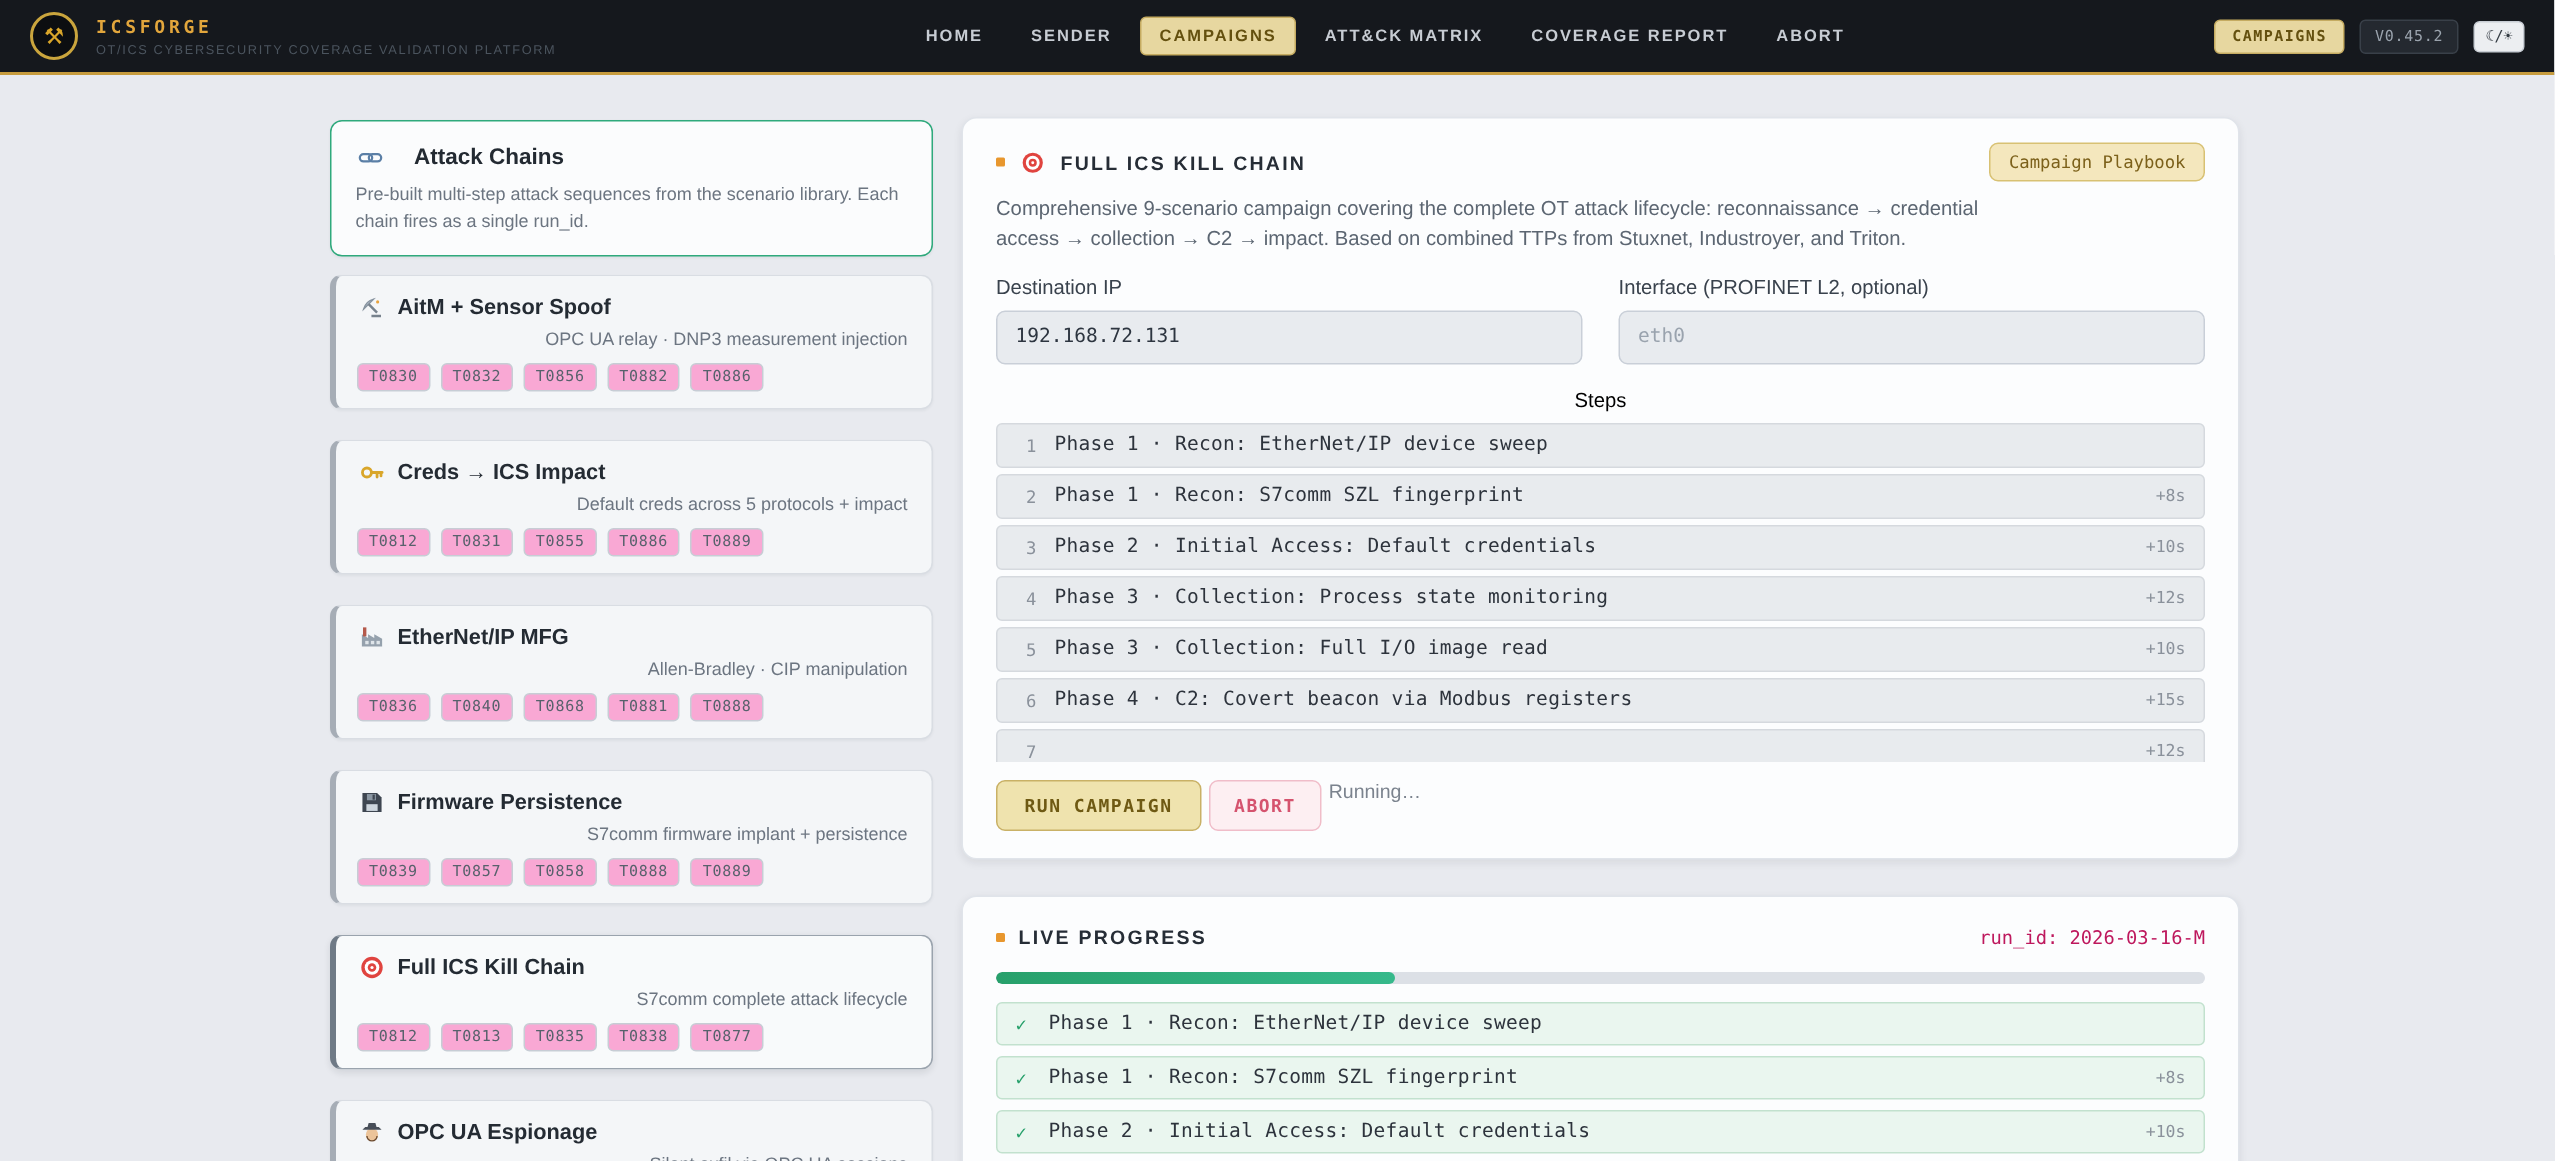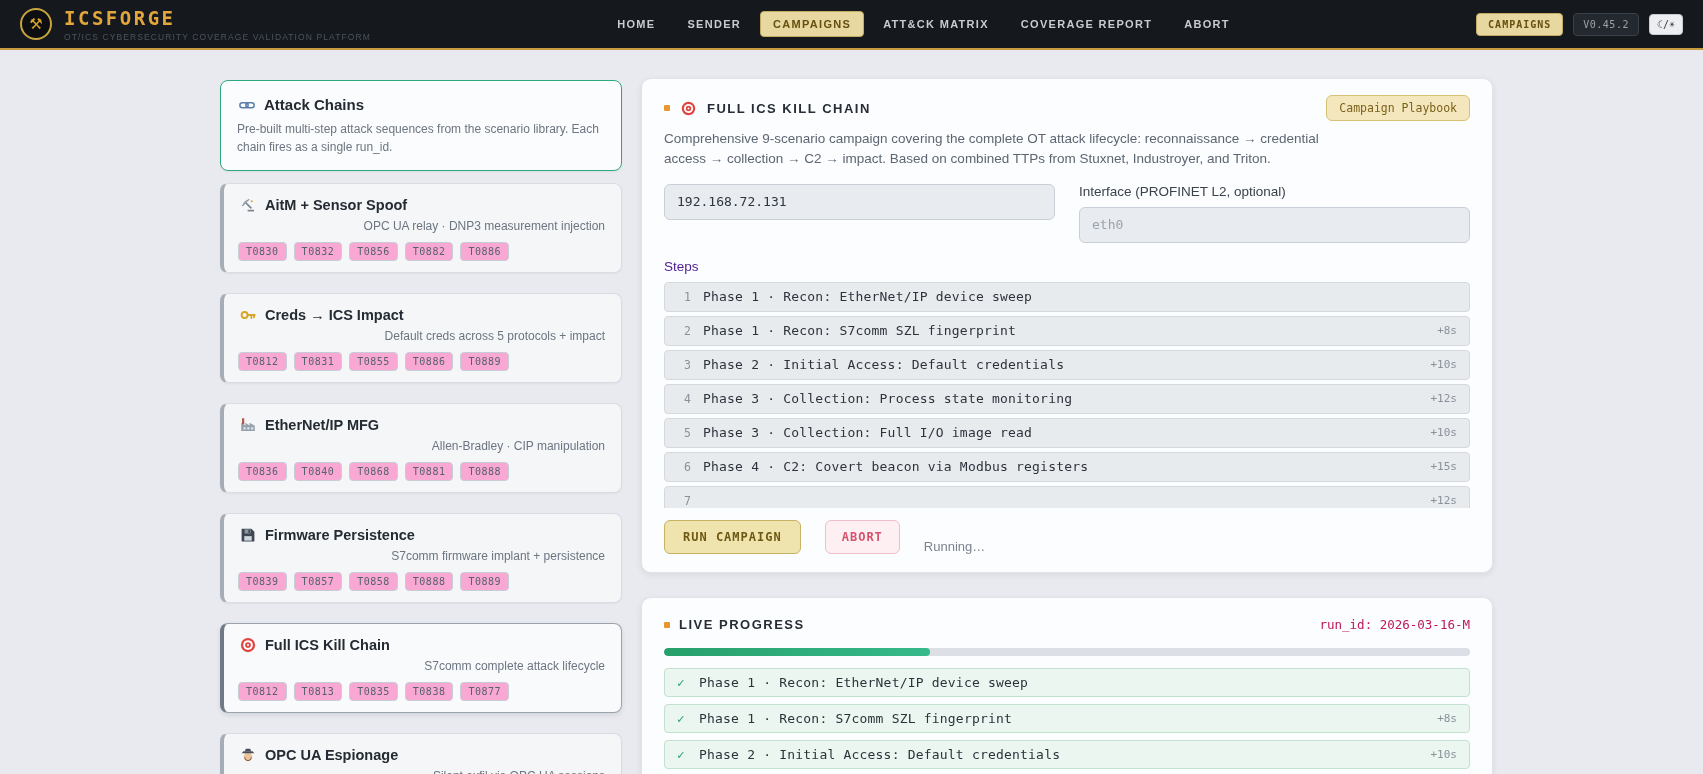--- a/index.html
+++ b/index.html
@@ -5,36 +5,36 @@
   html,body{margin:0;padding:0;overflow:hidden;}
   .page{position:relative;width:1703px;height:774px;background:#e8eaef;overflow:hidden;
         font-family:"Liberation Sans",sans-serif;}
 
   
   .navbar{position:absolute;top:0;left:0;right:0;height:50px;background:#15181d;
           border-bottom:2px solid #c79c3e;display:flex;align-items:center;padding:0 20px;box-sizing:border-box;}
   .brand{display:flex;align-items:center;gap:12px;min-width:330px;}
   .logo{width:32px;height:32px;border-radius:50%;background:#0c0e11;border:2px solid #caa53d;
         display:flex;align-items:center;justify-content:center;color:#d9a62a;font-size:15px;box-sizing:border-box;}
-  .brand-title{font-family:"DejaVu Sans Mono",monospace;font-weight:bold;font-size:19px;color:#e2a63c;letter-spacing:2.5px;}
+  .brand-title{font-family:"DejaVu Sans Mono",monospace;font-weight:bold;font-size:12px;color:#e2a63c;letter-spacing:2.5px;}
   .brand-sub{font-size:8.5px;color:#4b545e;letter-spacing:1.1px;margin-top:3px;text-transform:uppercase;}
   .nav{flex:1;display:flex;justify-content:center;align-items:center;gap:6px;}
   .nav-item{font-size:11px;font-weight:bold;letter-spacing:1.3px;color:#c7ccd3;padding:7px 13px;border-radius:4px;cursor:pointer;white-space:nowrap;}
   .nav-item.active{background:#e7d7a0;color:#64500f;border:1px solid #c5ab61;padding:6px 12px;}
   .nav-badges{display:flex;align-items:center;gap:10px;}
   .badge{border-radius:4px;font-family:"DejaVu Sans Mono",monospace;white-space:nowrap;}
   .badge.tan{background:#e7d7a0;color:#64500f;border:1px solid #c5ab61;font-size:10px;font-weight:bold;letter-spacing:1px;padding:5px 11px;}
   .badge.dark{background:#242930;color:#9aa3ad;border:1px solid #394049;font-size:10px;letter-spacing:.5px;padding:5px 9px;}
   .badge.light{background:#eceef1;color:#333a42;border:1px solid #c8cdd4;font-size:10px;padding:4px 7px;cursor:pointer;}
 
   
   .sidebar{position:absolute;left:220px;top:80px;width:402px;}
   .lib-card{background:#fbfcfd;border:1px solid #2fa97c;border-radius:8px;padding:14px 16px;margin-bottom:12px;
             box-shadow:0 1px 2px rgba(20,30,40,.06);}
-  .lib-head{display:flex;align-items:center;gap:8px;}
+  .lib-head{display:flex;align-items:center;gap:20px;}
   .lib-title{font-size:15px;font-weight:bold;color:#232a32;}
   .lib-desc{font-size:12px;color:#6c7581;line-height:1.5;margin-top:6px;}
   .chain-card{background:#f4f6f8;border:1px solid #d9dde3;border-left:4px solid #a6adb6;border-radius:8px;
               padding:11px 16px 11px 14px;margin-bottom:20px;box-shadow:0 1px 2px rgba(20,30,40,.05);cursor:pointer;}
   .chain-card.selected{border-color:#9aa3ad;border-left-color:#6f7a86;background:#f8fafb;box-shadow:0 2px 5px rgba(20,30,40,.10);}
   .chain-head{display:flex;align-items:center;gap:8px;}
   .chain-title{font-size:14.5px;font-weight:bold;color:#242b33;}
   .chain-sub{font-size:12px;color:#6c7581;margin-top:5px;text-align:right;}
   .chain-tags{display:flex;gap:7px;margin-top:9px;}
   .tag{font-family:"DejaVu Sans Mono",monospace;font-size:10px;color:#58616c;background:#f9a8d4;
@@ -49,28 +49,28 @@
   .bullet{width:6px;height:6px;background:#e8972e;border-radius:1px;flex-shrink:0;}
   .panel-title{font-size:13px;font-weight:bold;letter-spacing:1.5px;color:#262d36;white-space:nowrap;}
   .playbook-badge{margin-left:auto;font-family:"DejaVu Sans Mono",monospace;font-size:11.5px;color:#7c611b;
                   background:#f4e7bd;border:1px solid #d8c173;border-radius:6px;padding:5px 12px;}
   .pb-desc{margin-top:10px;font-size:13.5px;color:#5c6672;line-height:1.5;max-width:700px;}
   .fields{display:grid;grid-template-columns:1fr 1fr;gap:24px;margin-top:14px;}
   .field-label{font-size:13.5px;color:#39424d;margin-bottom:8px;}
   .field-input{width:100%;height:36px;box-sizing:border-box;background:#e8ebef;border:1px solid #c9cfd8;border-radius:6px;
                padding:0 12px;font-family:"DejaVu Sans Mono",monospace;font-size:13px;color:#2d3540;outline:none;}
   .field-input::placeholder{color:#9aa3ae;}
-  .steps-label{font-size:13.5px;color:#4c1d95;margin-top:16px;}
+  .steps-label{font-size:13.5px;color:#000000;margin-top:16px;text-align:center;}
   .steps-list{margin-top:8px;height:226px;overflow:hidden;}
   .step-row{display:flex;align-items:center;gap:12px;height:30px;box-sizing:border-box;padding:0 12px;margin-bottom:4px;
             background:#e8ebee;border:1px solid #d5d9de;border-radius:4px;font-family:"DejaVu Sans Mono",monospace;}
   .step-num{width:14px;text-align:right;font-size:11.5px;color:#8a919b;flex-shrink:0;}
   .step-label{font-size:13px;color:#2d333c;letter-spacing:.2px;white-space:nowrap;}
   .step-delay{margin-left:auto;font-size:11px;color:#8a919b;}
-  .pb-footer{display:flex;align-items:flex-end;gap:24px;margin-top:12px;}
+  .pb-footer{display:flex;align-items:flex-start;gap:5px;margin-top:12px;}
   .btn{font-family:"DejaVu Sans Mono",monospace;font-size:12px;font-weight:bold;letter-spacing:1px;border-radius:6px;cursor:pointer;}
   .btn-run{color:#6e5913;background:#efe3ae;border:1px solid #c9b166;padding:9px 18px;}
   .btn-abort{color:#d5536e;background:#fdeff2;border:1px solid #f0bdc9;padding:9px 16px;}
   .run-status{font-size:13px;color:#7b838e;}
 
   .progress-panel{margin-top:24px;padding:16px 22px;}
   .run-id{margin-left:auto;font-family:"DejaVu Sans Mono",monospace;font-size:12.5px;color:#be185d;white-space:nowrap;}
   .prog-track{margin-top:12px;height:8px;background:#dce0e6;border-radius:4px;overflow:hidden;}
   .prog-fill{height:100%;border-radius:4px;background:linear-gradient(90deg,#27a06b,#36b98b);}
   .prog-list{margin-top:12px;}
@@ -273,20 +273,21 @@
               <circle cx="12" cy="12" r="1.4" fill="#ffffff"></circle>
             </svg>
         </span>
         <span class="panel-title">FULL ICS KILL CHAIN</span>
         <span class="playbook-badge">Campaign Playbook</span>
       </div>
       <div class="pb-desc">Comprehensive 9-scenario campaign covering the complete OT attack lifecycle: reconnaissance → credential access → collection → C2 → impact. Based on combined TTPs from Stuxnet, Industroyer, and Triton.</div>
 
       <div class="fields">
         <div class="field">
+          <div class="field-label">Destination IP</div>
           <input class="field-input" type="text" value="192.168.72.131" style="">
         </div>
         <div class="field">
           <div class="field-label">Interface (PROFINET L2, optional)</div>
           <input class="field-input" type="text" placeholder="eth0" style="">
         </div>
       </div>
 
       <div class="steps-label">Steps</div>
       <div class="steps-list">

